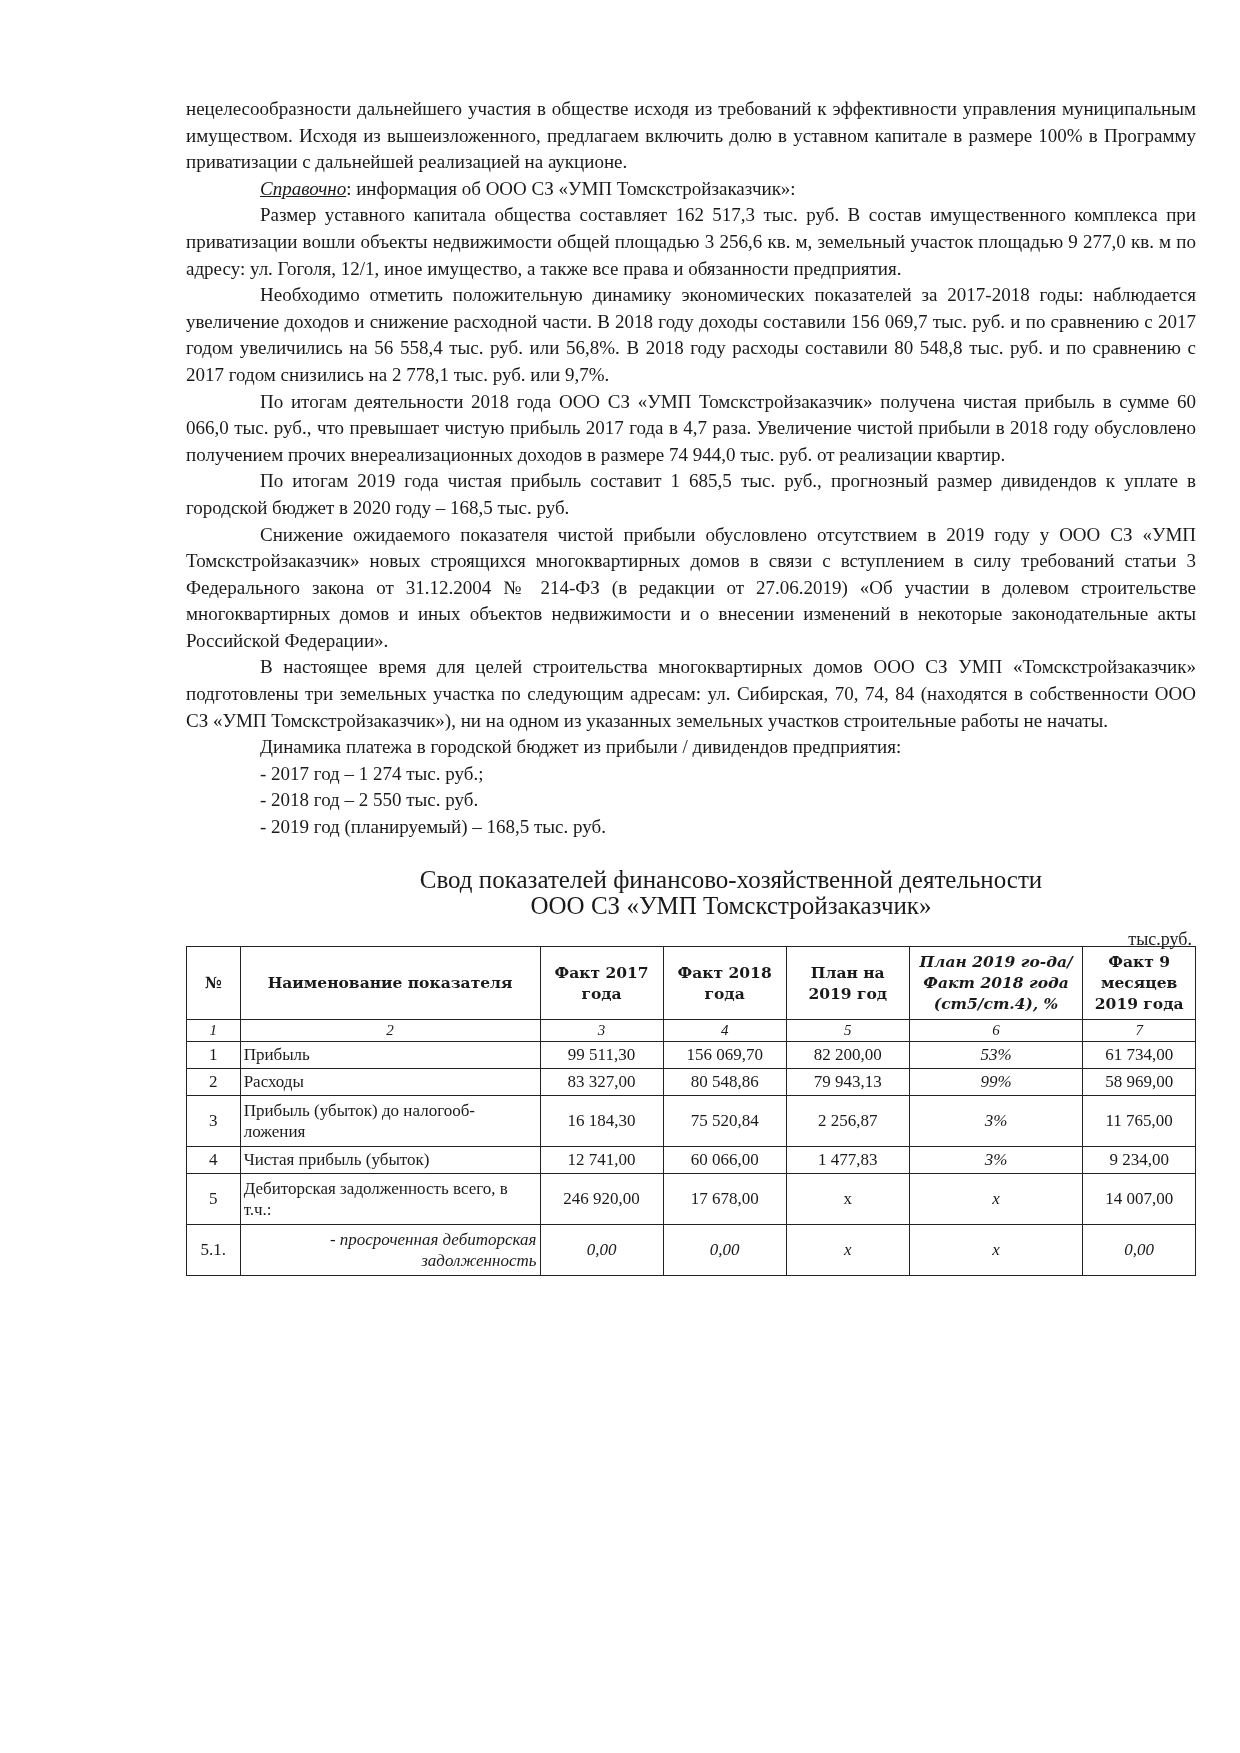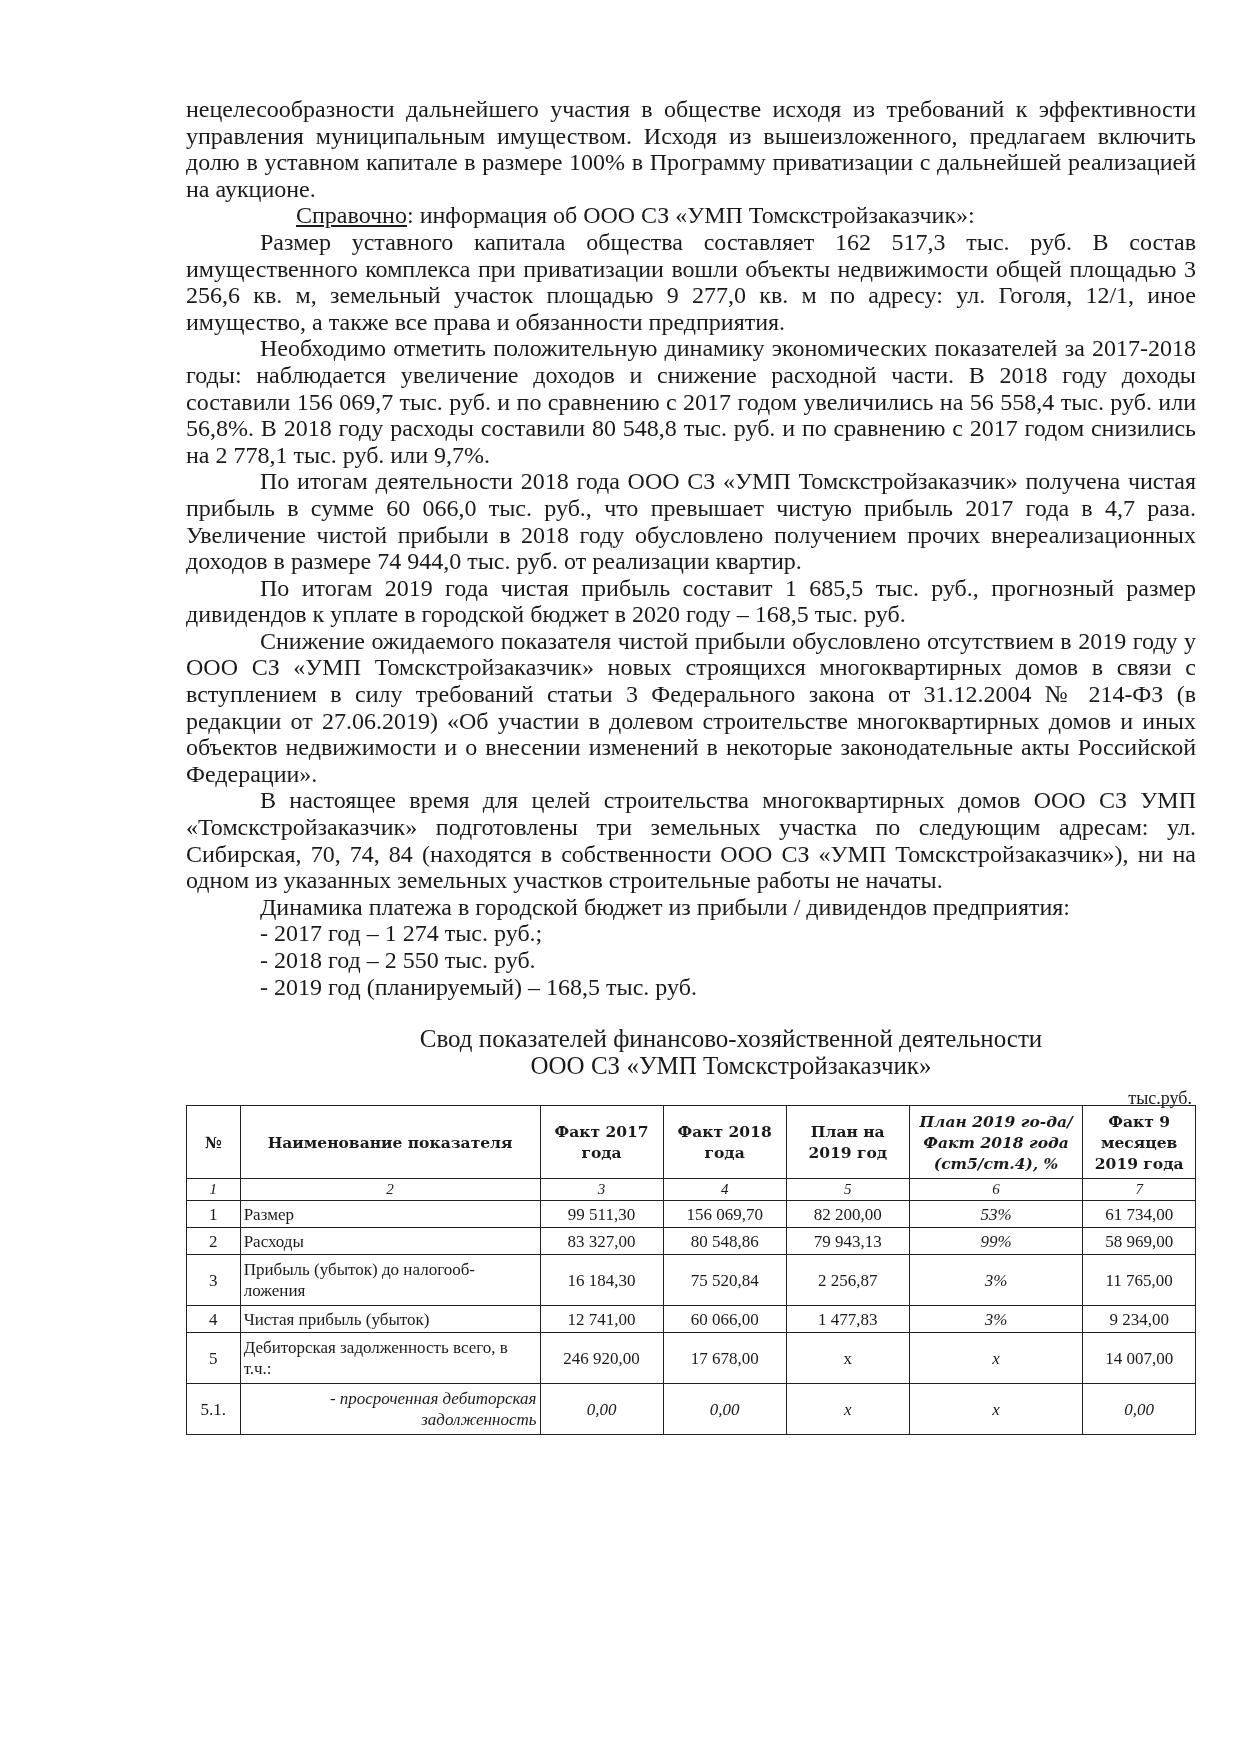--- a/index.html
+++ b/index.html
@@ -1,22 +1,22 @@
 <!DOCTYPE html>
 <html><head>
 <meta charset="utf-8">
 <style>
   html, body { margin: 0; padding: 0; background: #ffffff; }
   body { width: 1240px; height: 1753px; position: relative; overflow: hidden;
          font-family: "Liberation Serif", "DejaVu Serif", serif; color: #1a1a1a; }
   .page { position: absolute; left: 186px; top: 96px; width: 1010px; }
-  p { margin: 0; font-size: 24px; line-height: 26.6px; text-align: justify; }
+  p { margin: 0; font-size: 19px; line-height: 26.6px; text-align: justify; }
   .indent { text-indent: 74px; }
   .list-item { text-indent: 74px; text-align: left; }
-  .underline-italic { text-decoration: underline; margin-left: 36px; }
+  .underline-italic { font-style: italic; text-decoration: underline; }
   .table-title { text-align: center; font-size: 25px; line-height: 26.6px; margin-top: 26px; padding-left: 80px; }
   .units { text-align: right; font-size: 18px; line-height: 14px; margin-top: 12px; padding-right: 4px; }
   table { border-collapse: collapse; width: 1010px; margin-top: 0; }
   td, th { border: 1.5px solid #222; font-size: 17px; line-height: 21px; padding: 2px 3px; }
   th { font-weight: bold; text-align: center; height: 68px; font-family: "DejaVu Serif", serif; font-size: 15.5px; line-height: 21px; }
   th.italic { font-style: italic; }
   .num-row td { text-align: center; font-style: italic; font-size: 15px; height: 20px; padding: 0 3px; }
   td.c { text-align: center; }
   td.l { text-align: left; }
   td.i { font-style: italic; }
@@ -71,21 +71,21 @@
         <td>3</td>
         <td>4</td>
         <td>5</td>
         <td>6</td>
         <td>7</td>
       </tr>
     </thead>
     <tbody>
       <tr class="short">
         <td class="c">1</td>
-        <td class="l">Размер</td>
+        <td class="l">Прибыль</td>
         <td class="c">99 511,30</td>
         <td class="c">156 069,70</td>
         <td class="c">82 200,00</td>
         <td class="c i">53%</td>
         <td class="c">61 734,00</td>
       </tr>
       <tr class="short">
         <td class="c">2</td>
         <td class="l">Расходы</td>
         <td class="c">83 327,00</td>

